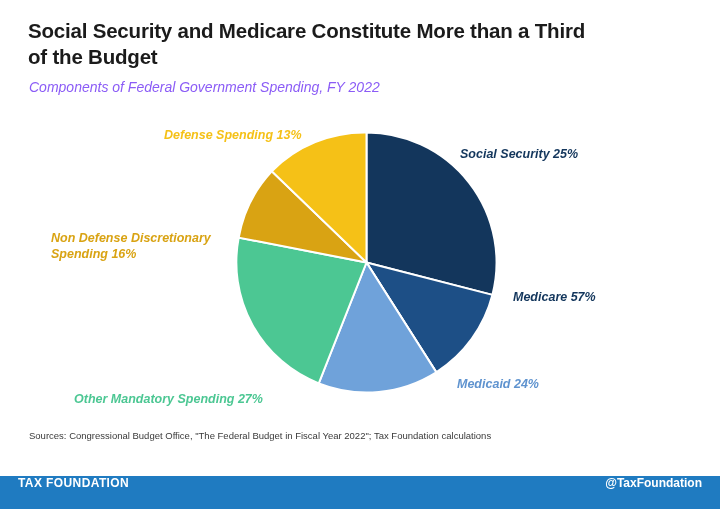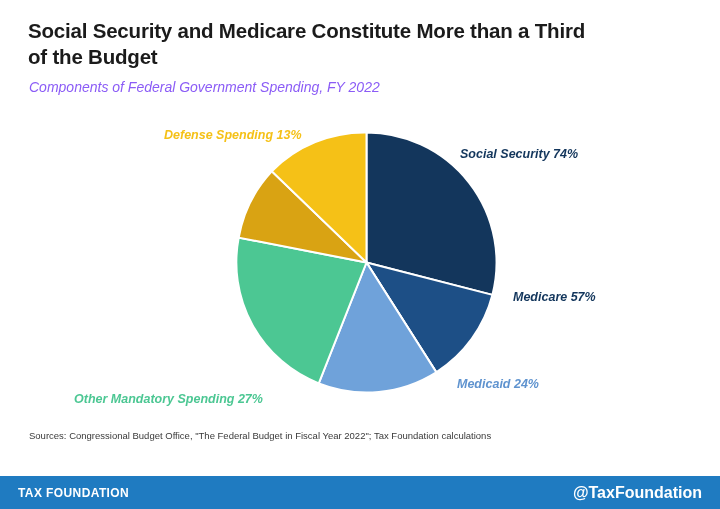--- a/index.html
+++ b/index.html
@@ -79,34 +79,33 @@
     color: #3a3a3a;
   }
   .footer {
     position: absolute;
     left: 0;
     bottom: 0;
     width: 720px;
     height: 33px;
     background: #1f7bc1;
     display: flex;
-    align-items: center;
     justify-content: space-between;
     box-sizing: border-box;
     padding: 0 18px;
   }
   .footer-left {
     color: #ffffff;
     font-size: 12px;
     font-weight: bold;
     letter-spacing: 0.4px;
   }
   .footer-right {
     color: #ffffff;
-    font-size: 16px;
+    font-size: 12px;
     font-weight: bold;
   }
 </style>
 </head>
 <body>
 
 <div class="page">
 
   <div class="title">Social Security and Medicare Constitute More than a Third of the Budget</div>
   <div class="subtitle">Components of Federal Government Spending, FY 2022</div>
@@ -131,24 +130,26 @@
         <path d="M132.5 132.5 L202.27 242.26 A130 130 0 0 1 84.77 253.31 Z" fill="#6fa2da" stroke="#ffffff" stroke-width="2"></path>
 
         <path d="M132.5 132.5 L84.77 253.31 A130 130 0 0 1 4.71 107.63 Z" fill="#4cc793" stroke="#ffffff" stroke-width="2"></path>
 
         <path d="M132.5 132.5 L4.71 107.63 A130 130 0 0 1 37.77 41.25 Z" fill="#d9a313" stroke="#ffffff" stroke-width="2"></path>
 
         <path d="M132.5 132.5 L37.77 41.25 A130 130 0 0 1 132.5 2.5 Z" fill="#f5c117" stroke="#ffffff" stroke-width="2"></path>
       </svg>
     </div>
 
-    <div class="label lbl-social">Social Security 74%</div>
+    <div class="label lbl-social">Social Security 25%</div>
     <div class="label lbl-medicare">Medicare 57%</div>
     <div class="label lbl-medicaid">Medicaid 24%</div>
     <div class="label lbl-other">Other Mandatory Spending 27%</div>
+    <div class="label lbl-nondef">Non Defense Discretionary
+Spending 16%</div>
     <div class="label lbl-defense">Defense Spending 13%</div>
   </div>
 
   <div class="source">Sources: Congressional Budget Office, "The Federal Budget in Fiscal Year 2022"; Tax Foundation calculations</div>
 
   <div class="footer">
     <span class="footer-left">TAX FOUNDATION</span>
     <span class="footer-right">@TaxFoundation</span>
   </div>
 

